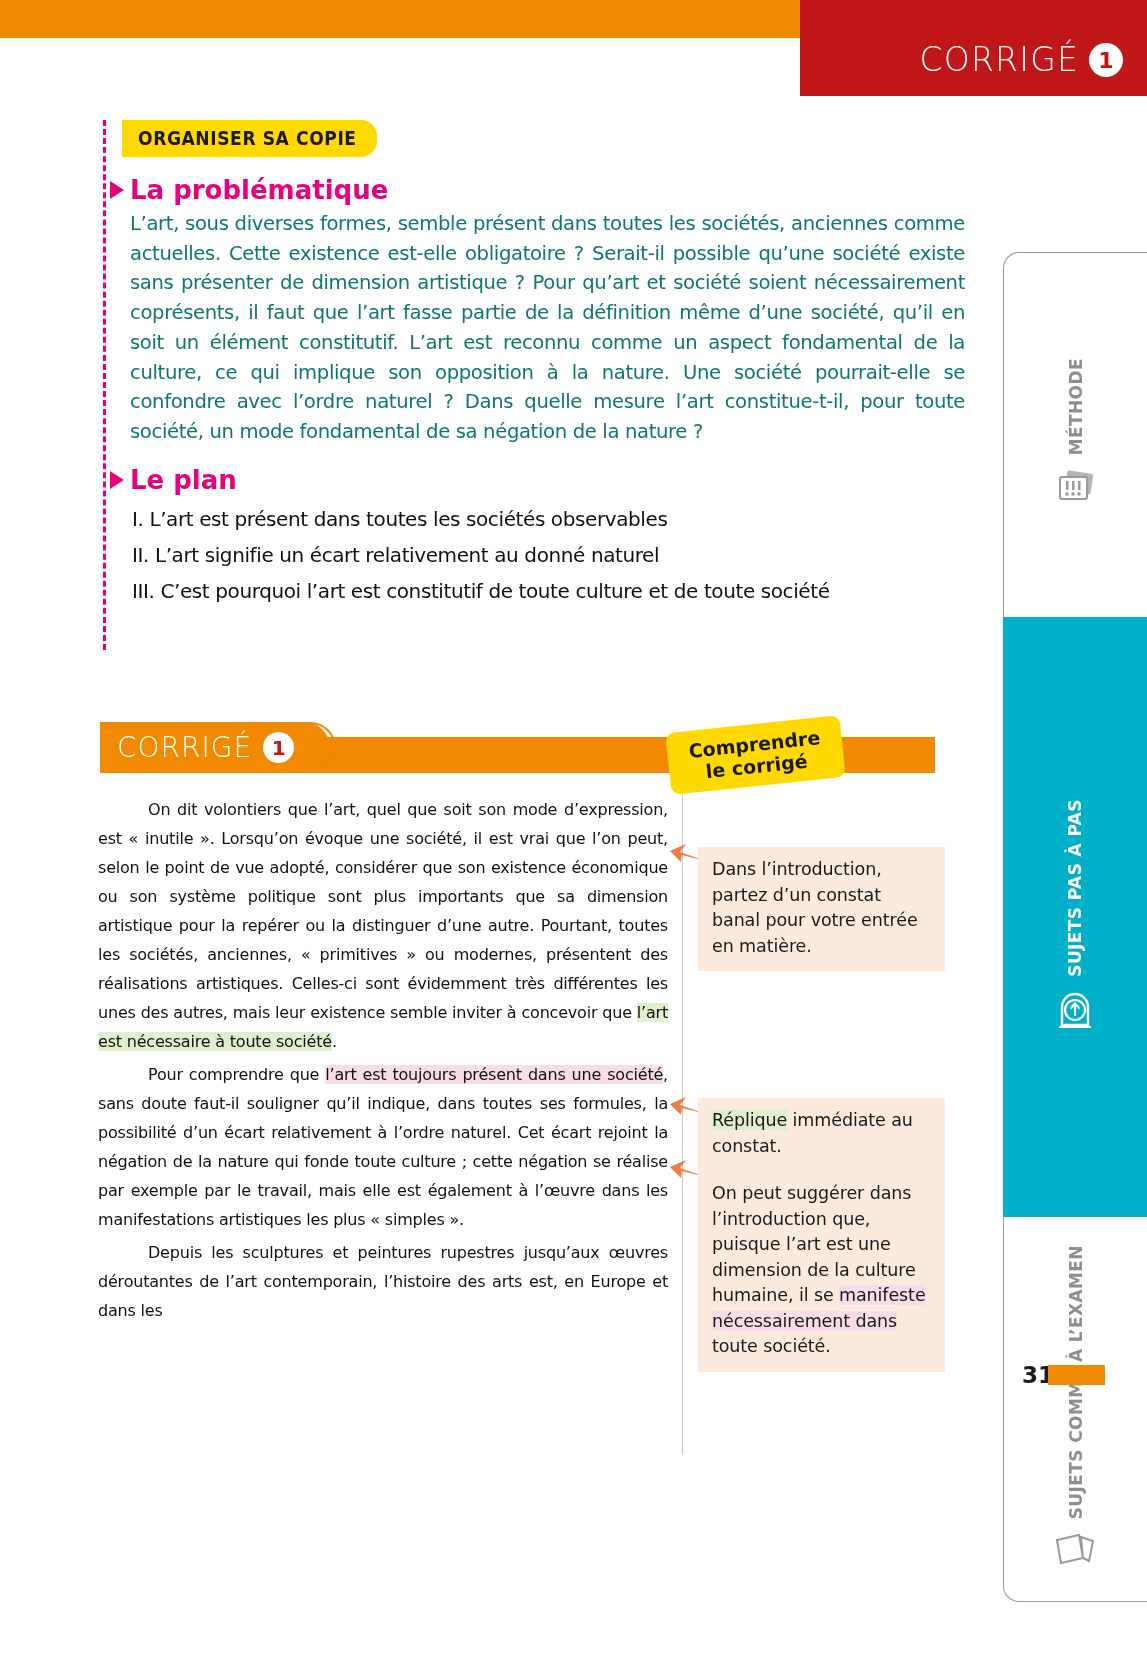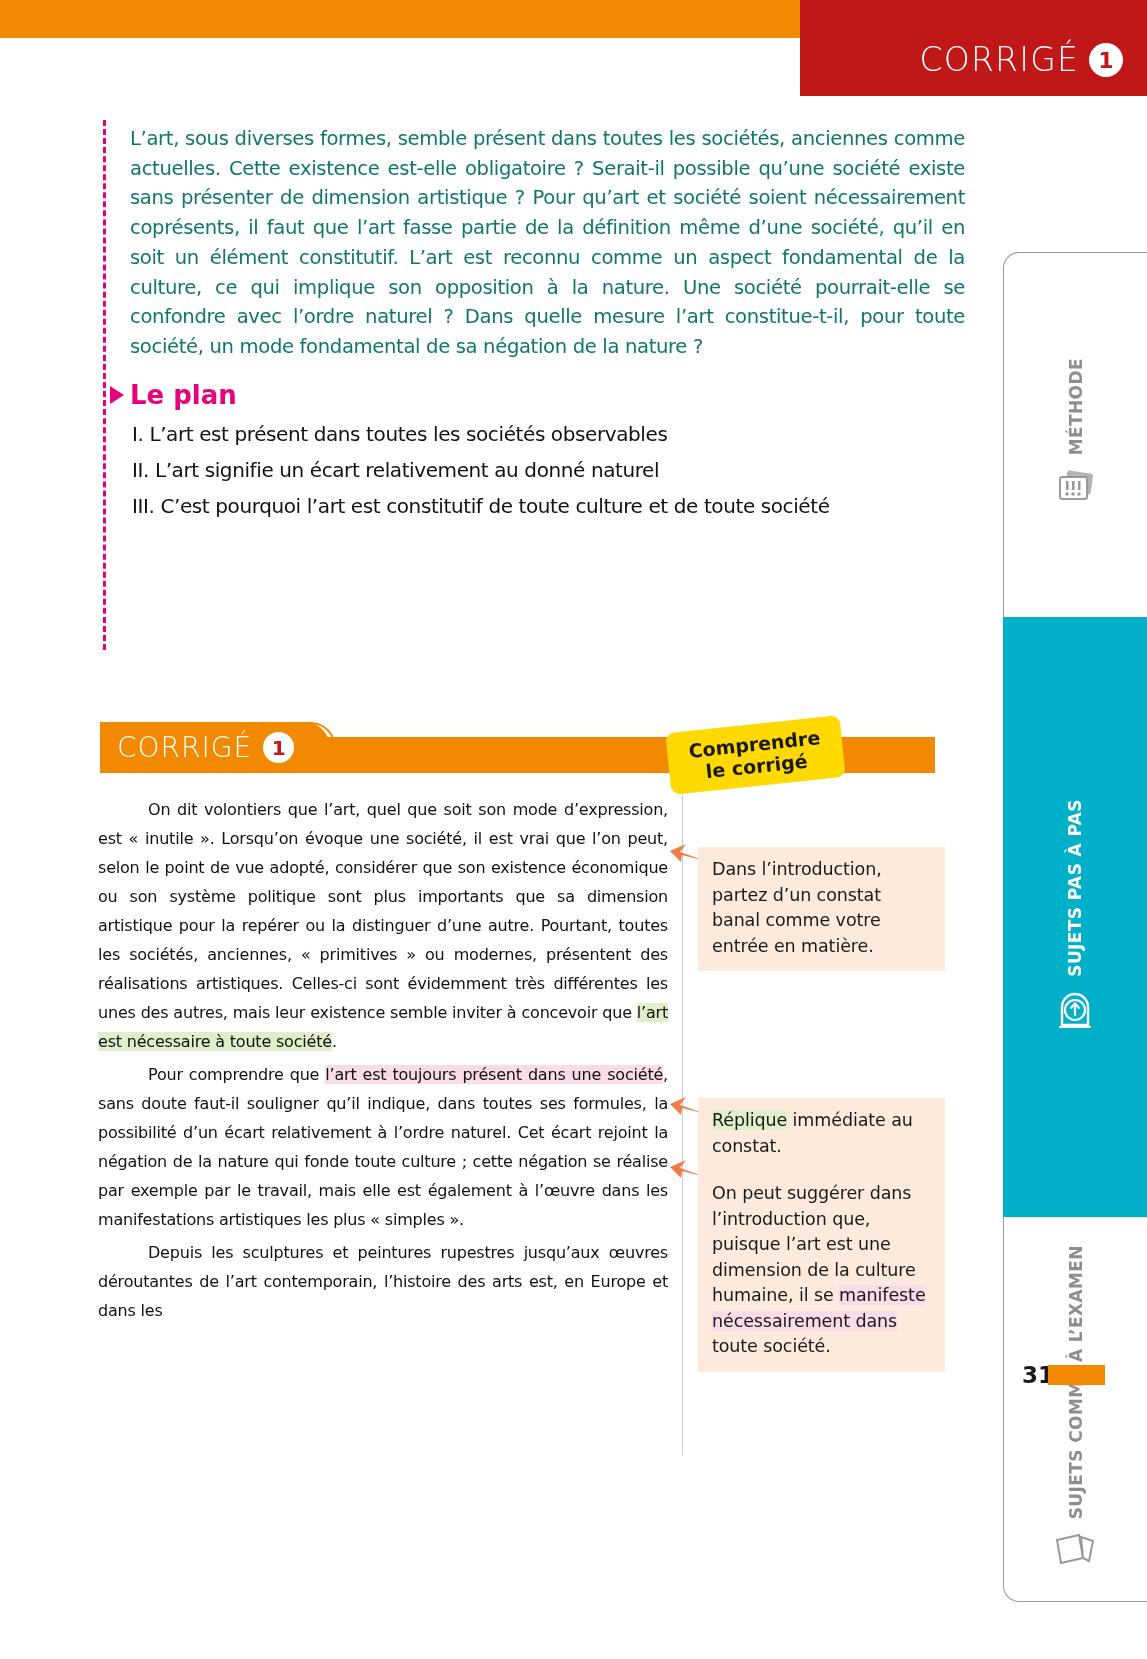--- a/index.html
+++ b/index.html
@@ -214,21 +214,26 @@
 <body>
 
 <div class="page">
 
   <div class="top-orange"></div>
   <div class="top-red"></div>
   <div class="top-red-title">CORRIGÉ</div>
   <div class="top-red-badge">1</div>
 
   <div class="organiser-block">
-
+    <div class="badge-organiser">ORGANISER SA COPIE</div>
+
+    <div class="pink-head">
+      <span class="tri"></span>
+      <span>La problématique</span>
+    </div>
 
     <div class="prob-text">L’art, sous diverses formes, semble présent dans toutes les sociétés, anciennes comme actuelles. Cette existence est-elle obligatoire ? Serait-il possible qu’une société existe sans présenter de dimension artistique ? Pour qu’art et société soient nécessairement coprésents, il faut que l’art fasse partie de la définition même d’une société, qu’il en soit un élément constitutif. L’art est reconnu comme un aspect fondamental de la culture, ce qui implique son opposition à la nature. Une société pourrait-elle se confondre avec l’ordre naturel ? Dans quelle mesure l’art constitue-t-il, pour toute société, un mode fondamental de sa négation de la nature ?</div>
 
     <div class="pink-head">
       <span class="tri"></span>
       <span>Le plan</span>
     </div>
 
     <div class="plan-item">I. L’art est présent dans toutes les sociétés observables</div>
     <div class="plan-item">II. L’art signifie un écart relativement au donné naturel</div>
@@ -264,21 +269,21 @@
         <path d="M38 21 L12 12 L18 4 L2 11 L13 22 L14 15 Z" fill="#F07D45"></path>
       </svg>
   </div>
   <div class="arrow ar-c">
     <svg width="40" height="26" viewBox="0 0 40 26">
         <path d="M38 21 L12 12 L18 4 L2 11 L13 22 L14 15 Z" fill="#F07D45"></path>
       </svg>
   </div>
 
   <div class="note note-a">
-    <span>Dans l’introduction, partez d’un constat banal comme votre entrée en matière.</span>
+    <span>Dans l’introduction, partez d’un constat banal pour votre entrée en matière.</span>
   </div>
 
   <div class="note note-b">
     <span class="hl-green">Réplique</span><span> immédiate au constat.</span>
   </div>
 
   <div class="note note-c">
     <span>On peut suggérer dans l’introduction que, puisque l’art est une dimension de la culture humaine, il se </span><span class="hl-pink">manifeste nécessairement dans</span><span> toute société.</span>
   </div>
 

